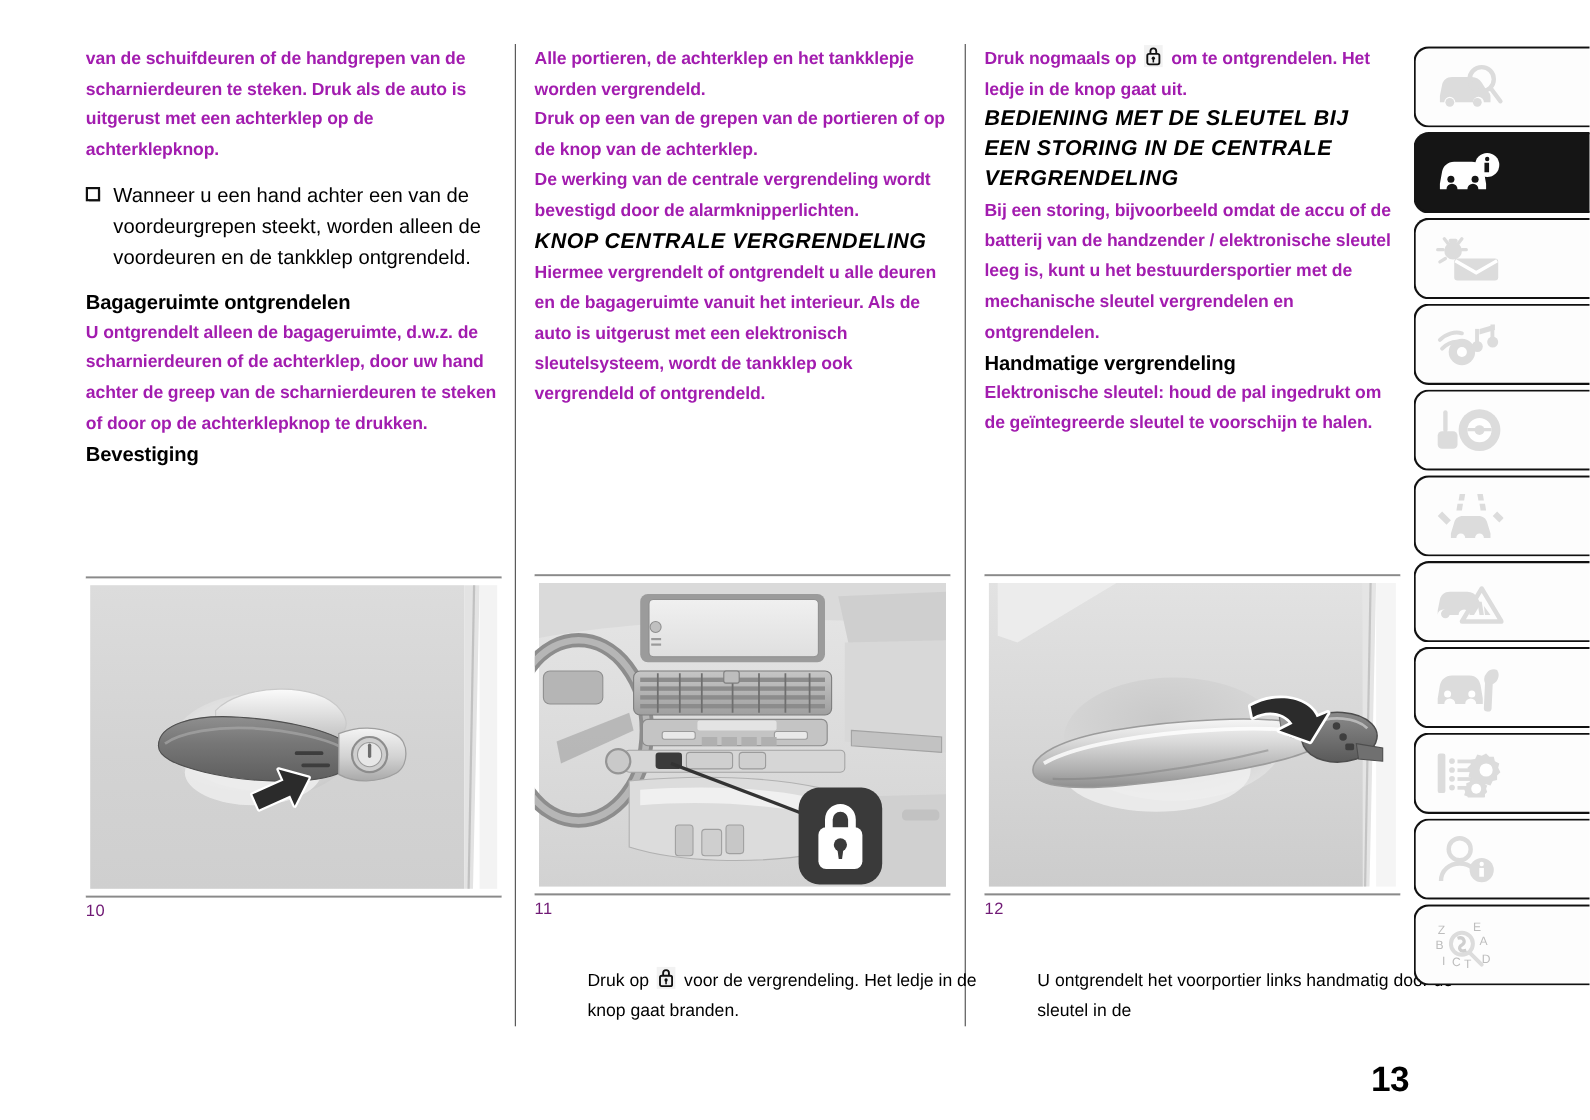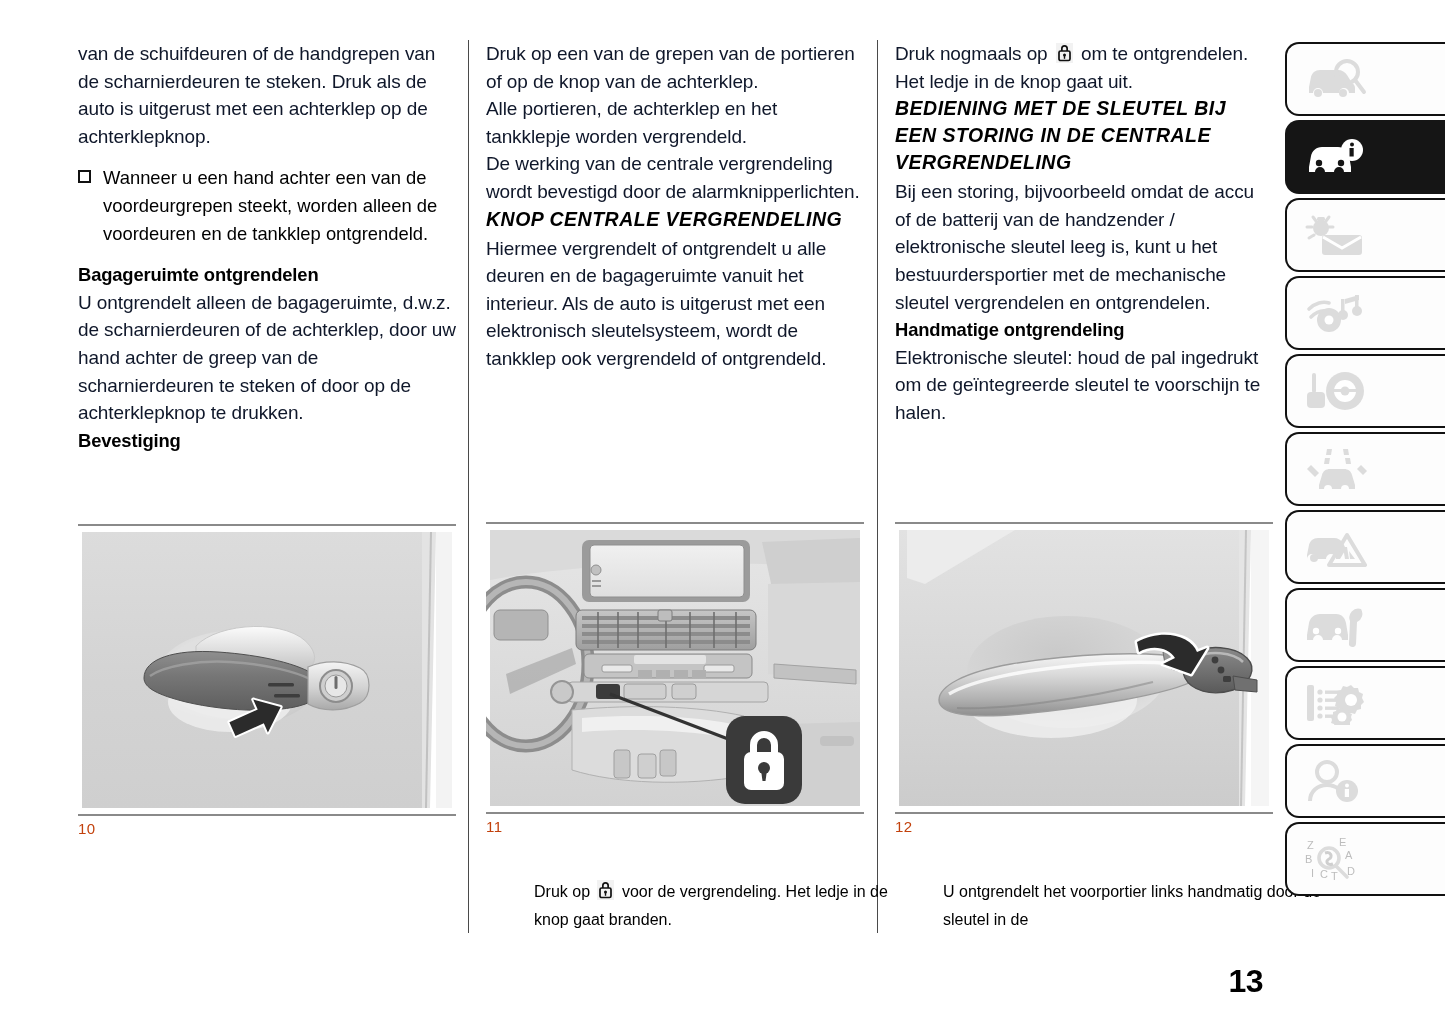--- a/index.html
+++ b/index.html
@@ -46,24 +46,25 @@
     width: 1px;
     height: 893px;
     background: #4a4a4a;
   }
   .divider-1 { left: 390px; }
   .divider-2 { left: 799px; }
 
   
   p.body-text {
     margin: 0;
-    font-size: 19px;
+    font-size: 16px;
     line-height: 27.6px;
     letter-spacing: -0.1px;
-    color: #0f172a;
+    color: #a21caf;
+    font-weight: bold;
   }
   p.body-text + p.body-text { margin-top: 0; }
 
   .subhead {
     margin: 0;
     font-size: 18.4px;
     line-height: 27.6px;
     font-weight: bold;
     letter-spacing: -0.15px;
   }
@@ -138,21 +139,21 @@
     width: 378px;
     height: 288px;
     overflow: hidden;
     background: #ffffff;
   }
   .fig-caption {
     font-size: 15px;
     line-height: 22px;
     letter-spacing: 0.5px;
     padding-top: 2px;
-    color: #c2410c;
+    color: #701a75;
     font-family: "Liberation Sans", sans-serif;
   }
 
   .fig-after-text {
     position: absolute;
     left: 0;
     width: 378px;
     font-size: 16px;
     line-height: 27.6px;
     margin-left: 48px;
@@ -181,21 +182,21 @@
   }
   .tab.active {
     background: #151515;
     border-color: #151515;
   }
   .tab svg { display: block; }
 
   
   .page-number {
     position: absolute;
-    right: 182px;
+    right: 164px;
     bottom: 18px;
     font-size: 32px;
     font-weight: bold;
     letter-spacing: -0.5px;
   }
 </style>
 </head>
 <body>
 
 <div class="page">
@@ -281,22 +282,22 @@
             <path d="M152 200 L152 185 L183 185 L183 174 L205 192 L183 210 L183 200 Z" transform="rotate(-24 178 192)" fill="#2b2b2b"></path>
           </svg>
         </div>
         <div class="fig-rule bottom"></div>
         <div class="fig-caption">10</div>
       </div>
     </div>
 
     <div class="col col-2">
 
+      <p class="body-text">Alle portieren, de achterklep en het tankklepje worden vergrendeld.</p>
       <p class="body-text">Druk op een van de grepen van de portieren of op de knop van de achterklep.</p>
-      <p class="body-text">Alle portieren, de achterklep en het tankklepje worden vergrendeld.</p>
       <p class="body-text">De werking van de centrale vergrendeling wordt bevestigd door de alarmknipperlichten.</p>
 
       <p class="section-head">KNOP CENTRALE VERGRENDELING</p>
 
       <p class="body-text">Hiermee vergrendelt of ontgrendelt u alle deuren en de bagageruimte vanuit het interieur. Als de auto is uitgerust met een elektronisch sleutelsysteem, wordt de tankklep ook vergrendeld of ontgrendeld.</p>
 
       <div class="figure" style="top:482px;">
         <div class="fig-rule"></div>
         <div class="fig-body">
           <svg width="378" height="288" viewBox="0 0 378 288">
@@ -409,21 +410,21 @@
       <p class="body-text"><span>Druk nogmaals op </span><span class="lock-inline"><svg width="17" height="20" viewBox="0 0 17 20">
               <path d="M5 8 V5.6 A3.5 3.5 0 0 1 12 5.6 V8 h-1.7 V5.6 a1.8 1.8 0 0 0 -3.6 0 V8 z" fill="#111"></path>
               <rect x="3" y="8" width="11" height="9.5" rx="1.6" fill="none" stroke="#111" stroke-width="1.7"></rect>
               <circle cx="8.5" cy="11.9" r="1.5" fill="#111"></circle>
               <rect x="7.8" y="12.6" width="1.4" height="3.2" fill="#111"></rect>
             </svg></span><span> om te ontgrendelen. Het ledje in de knop gaat uit.</span></p>
 
       <p class="section-head">BEDIENING MET DE SLEUTEL BIJ EEN STORING IN DE CENTRALE VERGRENDELING</p>
 
       <p class="body-text">Bij een storing, bijvoorbeeld omdat de accu of de batterij van de handzender / elektronische sleutel leeg is, kunt u het bestuurdersportier met de mechanische sleutel vergrendelen en ontgrendelen.</p>
-      <p class="subhead">Handmatige ontgrendeling</p>
+      <p class="subhead">Handmatige vergrendeling</p>
       <p class="body-text">Elektronische sleutel: houd de pal ingedrukt om de geïntegreerde sleutel te voorschijn te halen.</p>
 
       <div class="figure" style="top:482px;">
         <div class="fig-rule"></div>
         <div class="fig-body">
           <svg width="378" height="288" viewBox="0 0 378 288">
             <defs>
               <linearGradient id="panel12" x1="0" y1="0" x2="0" y2="1">
                 <stop offset="0%" stop-color="#e2e2e2"></stop>
                 <stop offset="55%" stop-color="#d6d6d6"></stop>

